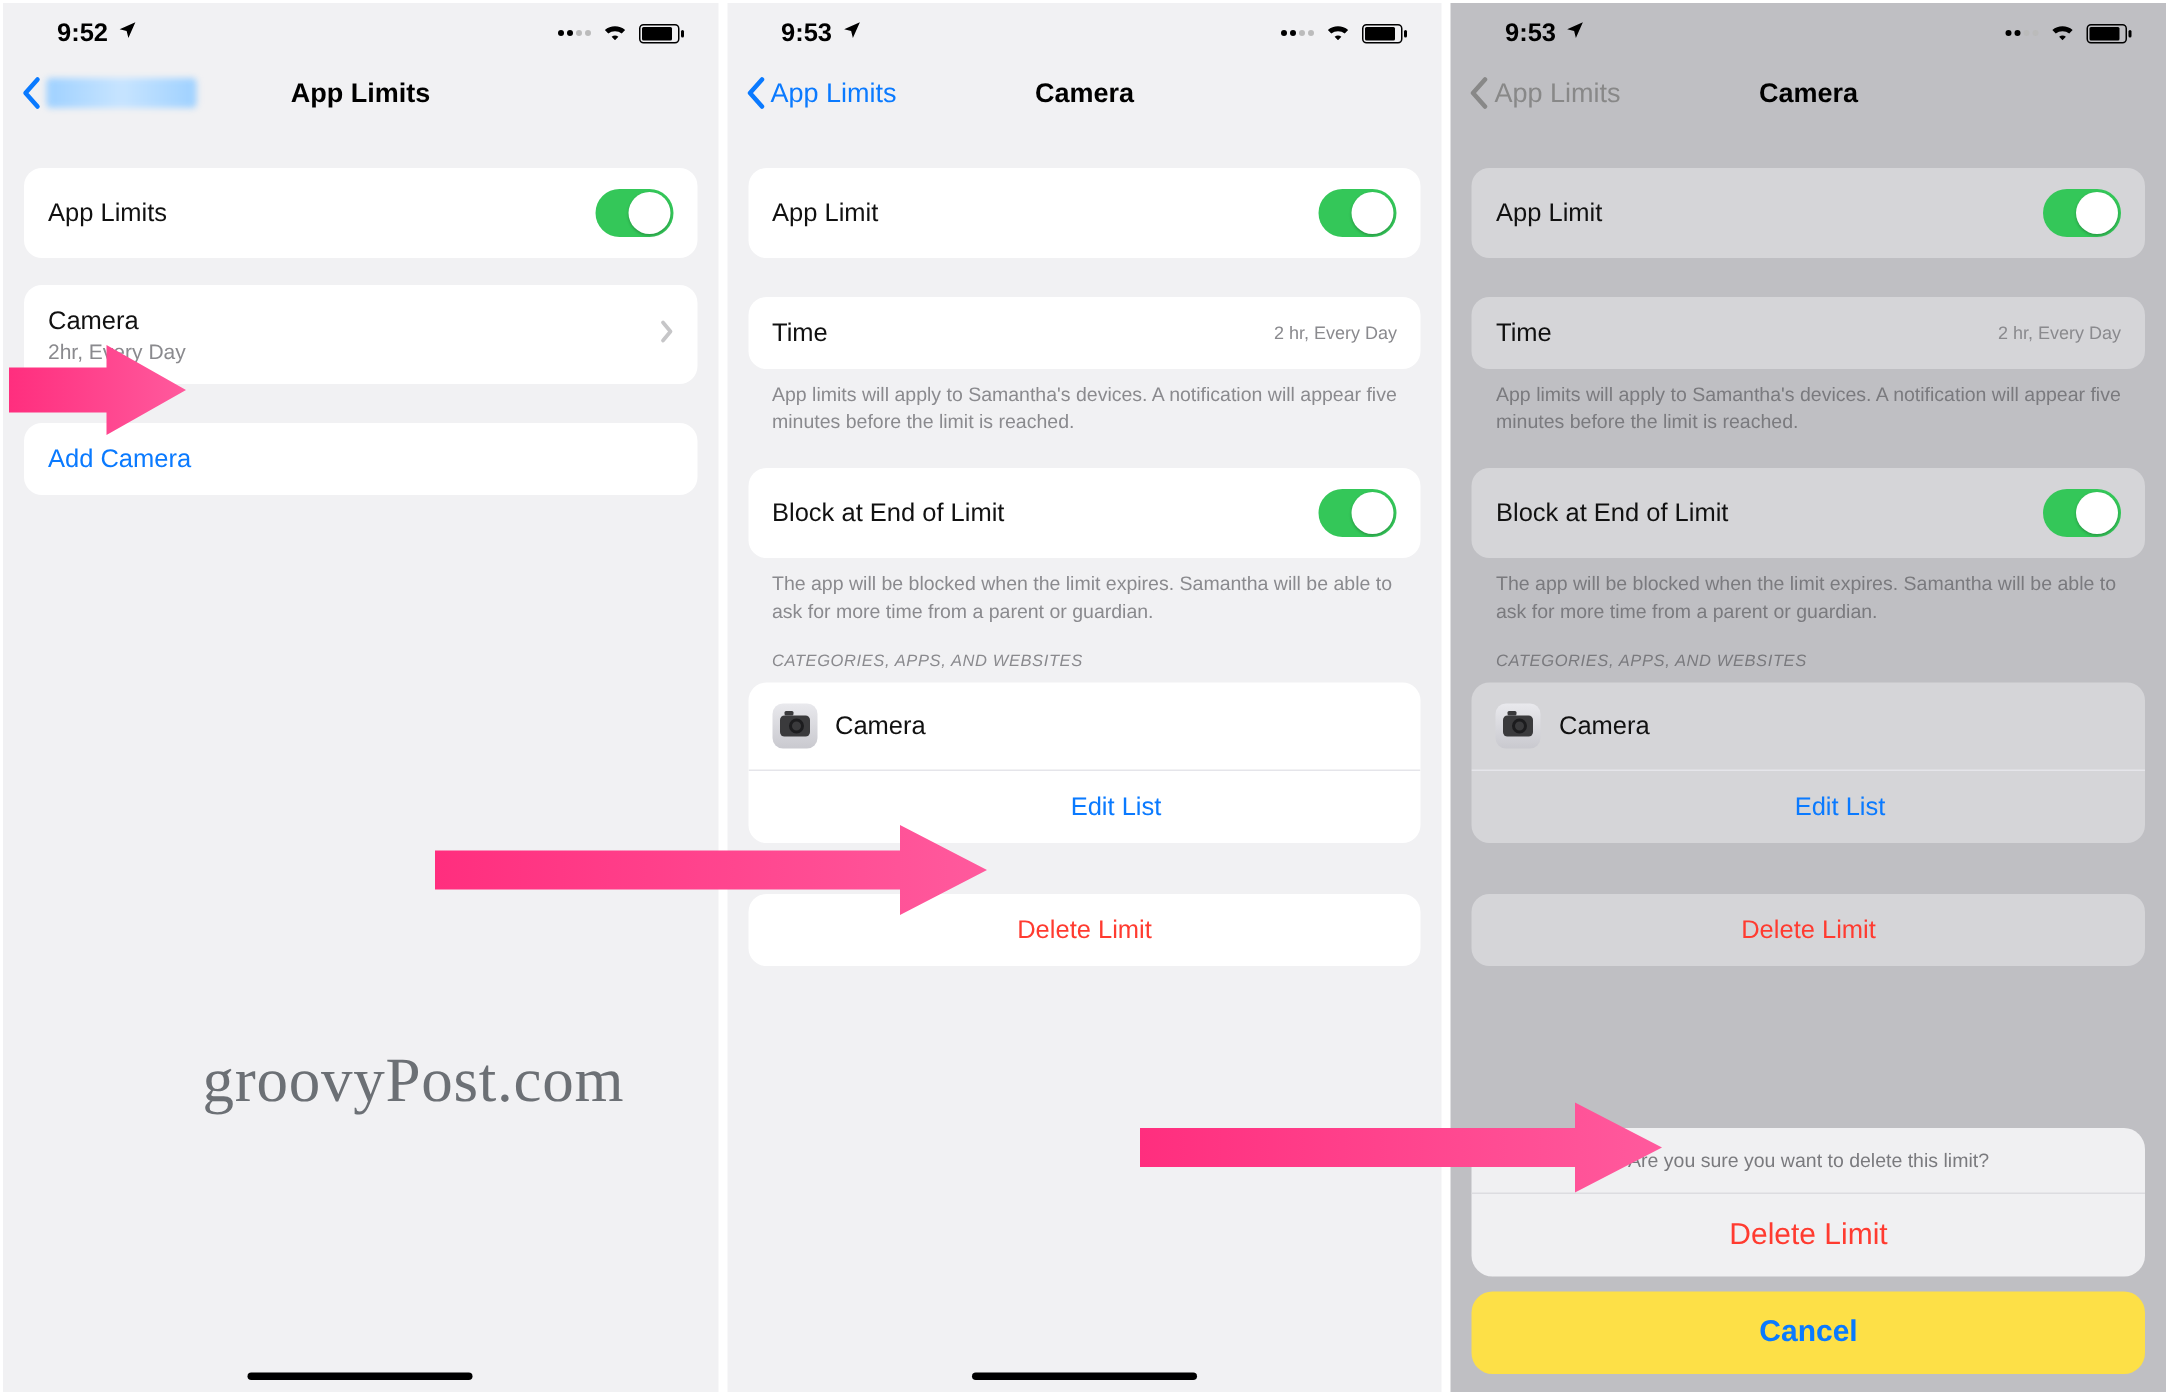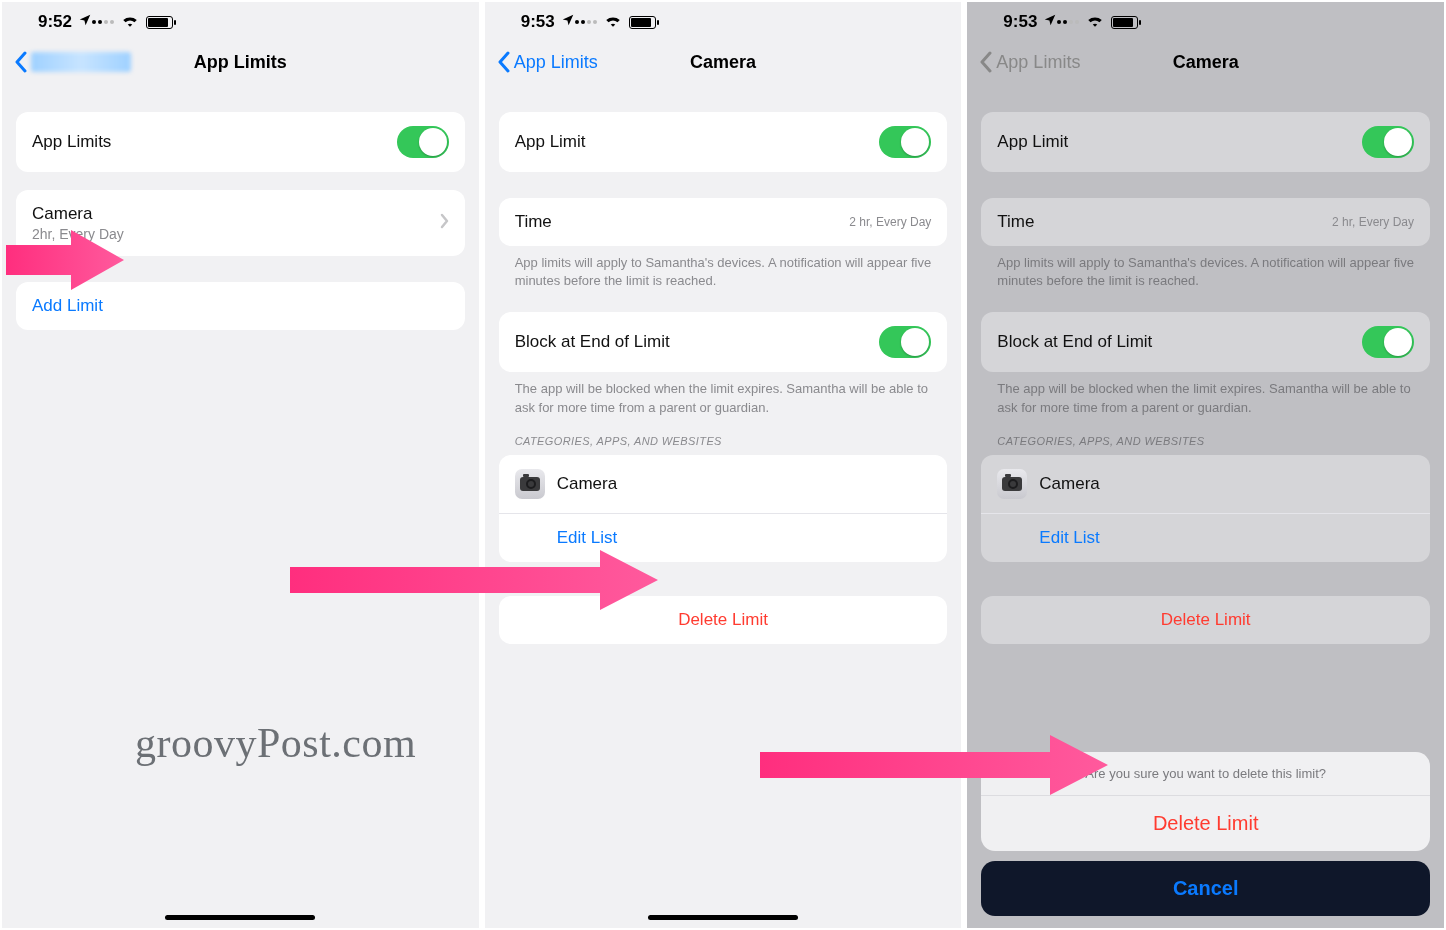--- a/index.html
+++ b/index.html
@@ -15,58 +15,58 @@
     --dim-card:#d5d5d8;
     --watermark:#6c7075;
   }
   *{box-sizing:border-box;font-family:-apple-system,Helvetica,Arial,sans-serif;}
   body{margin:0;background:#fff;width:1446px;height:930px;position:relative;overflow:hidden;}
   .stage{display:flex;gap:6px;padding:2px;}
   .phone{width:478px;height:926px;background:var(--bg);position:relative;overflow:hidden;}
   .phone.dimmed{background:var(--dim-bg);}
   .phone.dimmed .cell, .phone.dimmed .row-card{background:var(--dim-card);}
   .phone.dimmed .sub, .phone.dimmed .section-hdr{color:#7a7a7e;}
-  .status{display:flex;align-items:center;padding:10px 26px 8px 36px;font-size:17px;font-weight:600;}
+  .status{display:flex;align-items:center;justify-content:space-between;padding:10px 26px 8px 36px;font-size:17px;font-weight:600;}
   .status .left{display:flex;align-items:center;gap:6px;}
   .status .right{display:flex;align-items:center;gap:7px;}
   .loc-icon{display:inline-block;}
   .nav{display:flex;align-items:center;height:44px;position:relative;padding:0 12px;}
   .nav .back{display:flex;align-items:center;color:var(--link);font-size:18px;cursor:pointer;}
   .phone.dimmed .nav .back{color:#888;}
   .nav .back svg{margin-right:4px;}
   .nav .title{position:absolute;left:0;right:0;text-align:center;font-size:18px;font-weight:700;pointer-events:none;}
   .blur-chip{display:inline-block;width:100px;height:20px;background:linear-gradient(90deg,#9fd1ff,#c7e4ff,#9fd1ff);border-radius:3px;filter:blur(2px);margin-right:6px;vertical-align:middle;}
   .content{padding:0 14px;}
   .spacer{height:28px;}
   .cell{background:var(--card);border-radius:12px;padding:0;overflow:hidden;}
   .row{display:flex;align-items:center;padding:14px 16px;min-height:48px;}
-  .row + .row{border-top:1px solid var(--border);}
+  .row + .row{border-top:1px solid var(--border);justify-content:center;}
   .row-label{font-size:17px;color:var(--text);}
   .row-sub{font-size:14px;color:var(--sub);margin-top:2px;}
   .row-right{margin-left:auto;font-size:12px;color:var(--sub);}
   .sub{font-size:13px;color:var(--sub);padding:8px 16px 0 16px;line-height:1.4;}
   .section-hdr{font-size:11px;color:var(--sub);padding:18px 16px 8px 16px;letter-spacing:.4px;font-style:italic;}
   .chev{margin-left:auto;color:#c6c6c8;}
   .toggle{margin-left:auto;width:52px;height:32px;background:var(--green);border-radius:16px;position:relative;}
   .toggle::after{content:"";position:absolute;top:2px;right:2px;width:28px;height:28px;background:#fff;border-radius:50%;box-shadow:0 1px 2px rgba(0,0,0,.25);}
   .link-row{color:var(--link);}
   .center-row{justify-content:center;}
   .danger{color:var(--red);}
   .cam-icon{width:30px;height:30px;border-radius:7px;background:linear-gradient(#e9e9ed,#c9c9cf);display:flex;align-items:center;justify-content:center;margin-right:12px;}
   .cam-icon-inner{width:20px;height:14px;background:#3a3a3c;border-radius:3px;position:relative;}
   .cam-icon-inner::after{content:"";position:absolute;top:2px;left:6px;width:10px;height:10px;border:2px solid #1c1c1e;border-radius:50%;box-sizing:border-box;}
   .cam-icon-inner::before{content:"";position:absolute;top:-3px;left:3px;width:6px;height:3px;background:#3a3a3c;border-radius:1px;}
   .home-ind{position:absolute;bottom:8px;left:50%;transform:translateX(-50%);width:150px;height:5px;background:#000;border-radius:3px;}
   .arrow{position:absolute;pointer-events:none;z-index:5;}
-  .watermark{position:absolute;left:135px;top:719px;font-family:Georgia,serif;font-size:42px;color:var(--watermark);letter-spacing:.5px;}
+  .watermark{position:absolute;left:135px;top:697px;font-family:Georgia,serif;font-size:42px;color:var(--watermark);letter-spacing:.5px;}
   .sheet{position:absolute;left:14px;right:14px;bottom:12px;}
   .sheet-group{background:#f0f0f2;border-radius:14px;overflow:hidden;margin-bottom:10px;}
   .sheet-msg{font-size:13px;color:#7a7a7e;text-align:center;padding:14px 12px;border-bottom:1px solid #dcdce0;}
   .sheet-btn{font-size:20px;text-align:center;padding:16px 0;cursor:pointer;}
-  .sheet-cancel{background:#0f172a;border-radius:14px;color:var(--link);font-weight:600;}
+  .sheet-cancel{background:#fde047;border-radius:14px;color:var(--link);font-weight:600;}
   
   .dots{display:inline-flex;gap:2px;}
   .dots span{width:4px;height:4px;background:#000;border-radius:50%;}
   .dots span.dim{background:#bbb;}
   .wifi{display:inline-block;}
   .batt{width:27px;height:13px;border:1.5px solid #000;border-radius:3px;position:relative;}
   .batt::after{content:"";position:absolute;right:-4px;top:3px;width:2px;height:5px;background:#000;border-radius:1px;}
   .batt-fill{position:absolute;top:1px;left:1px;bottom:1px;width:20px;background:#000;border-radius:1px;}
 </style>
 </head>
@@ -129,21 +129,21 @@
             <svg width="9" height="16" viewBox="0 0 9 16">
                 <path fill="none" stroke="#c6c6c8" stroke-width="2.5" stroke-linecap="round" stroke-linejoin="round" d="M2 2l5 6-5 6"></path>
               </svg>
           </span>
         </div>
       </div>
 
       <div style="height:26px"></div>
       <div class="cell">
         <div class="row">
-            <span class="row-label link-row">Add Limit</span>
+            <span class="row-label link-row">Add Camera</span>
           </div>
       </div>
     </div>
 
     <div class="home-ind"></div>
   </div>
 
   <div class="phone">
     <div class="status">
       <div class="left">

